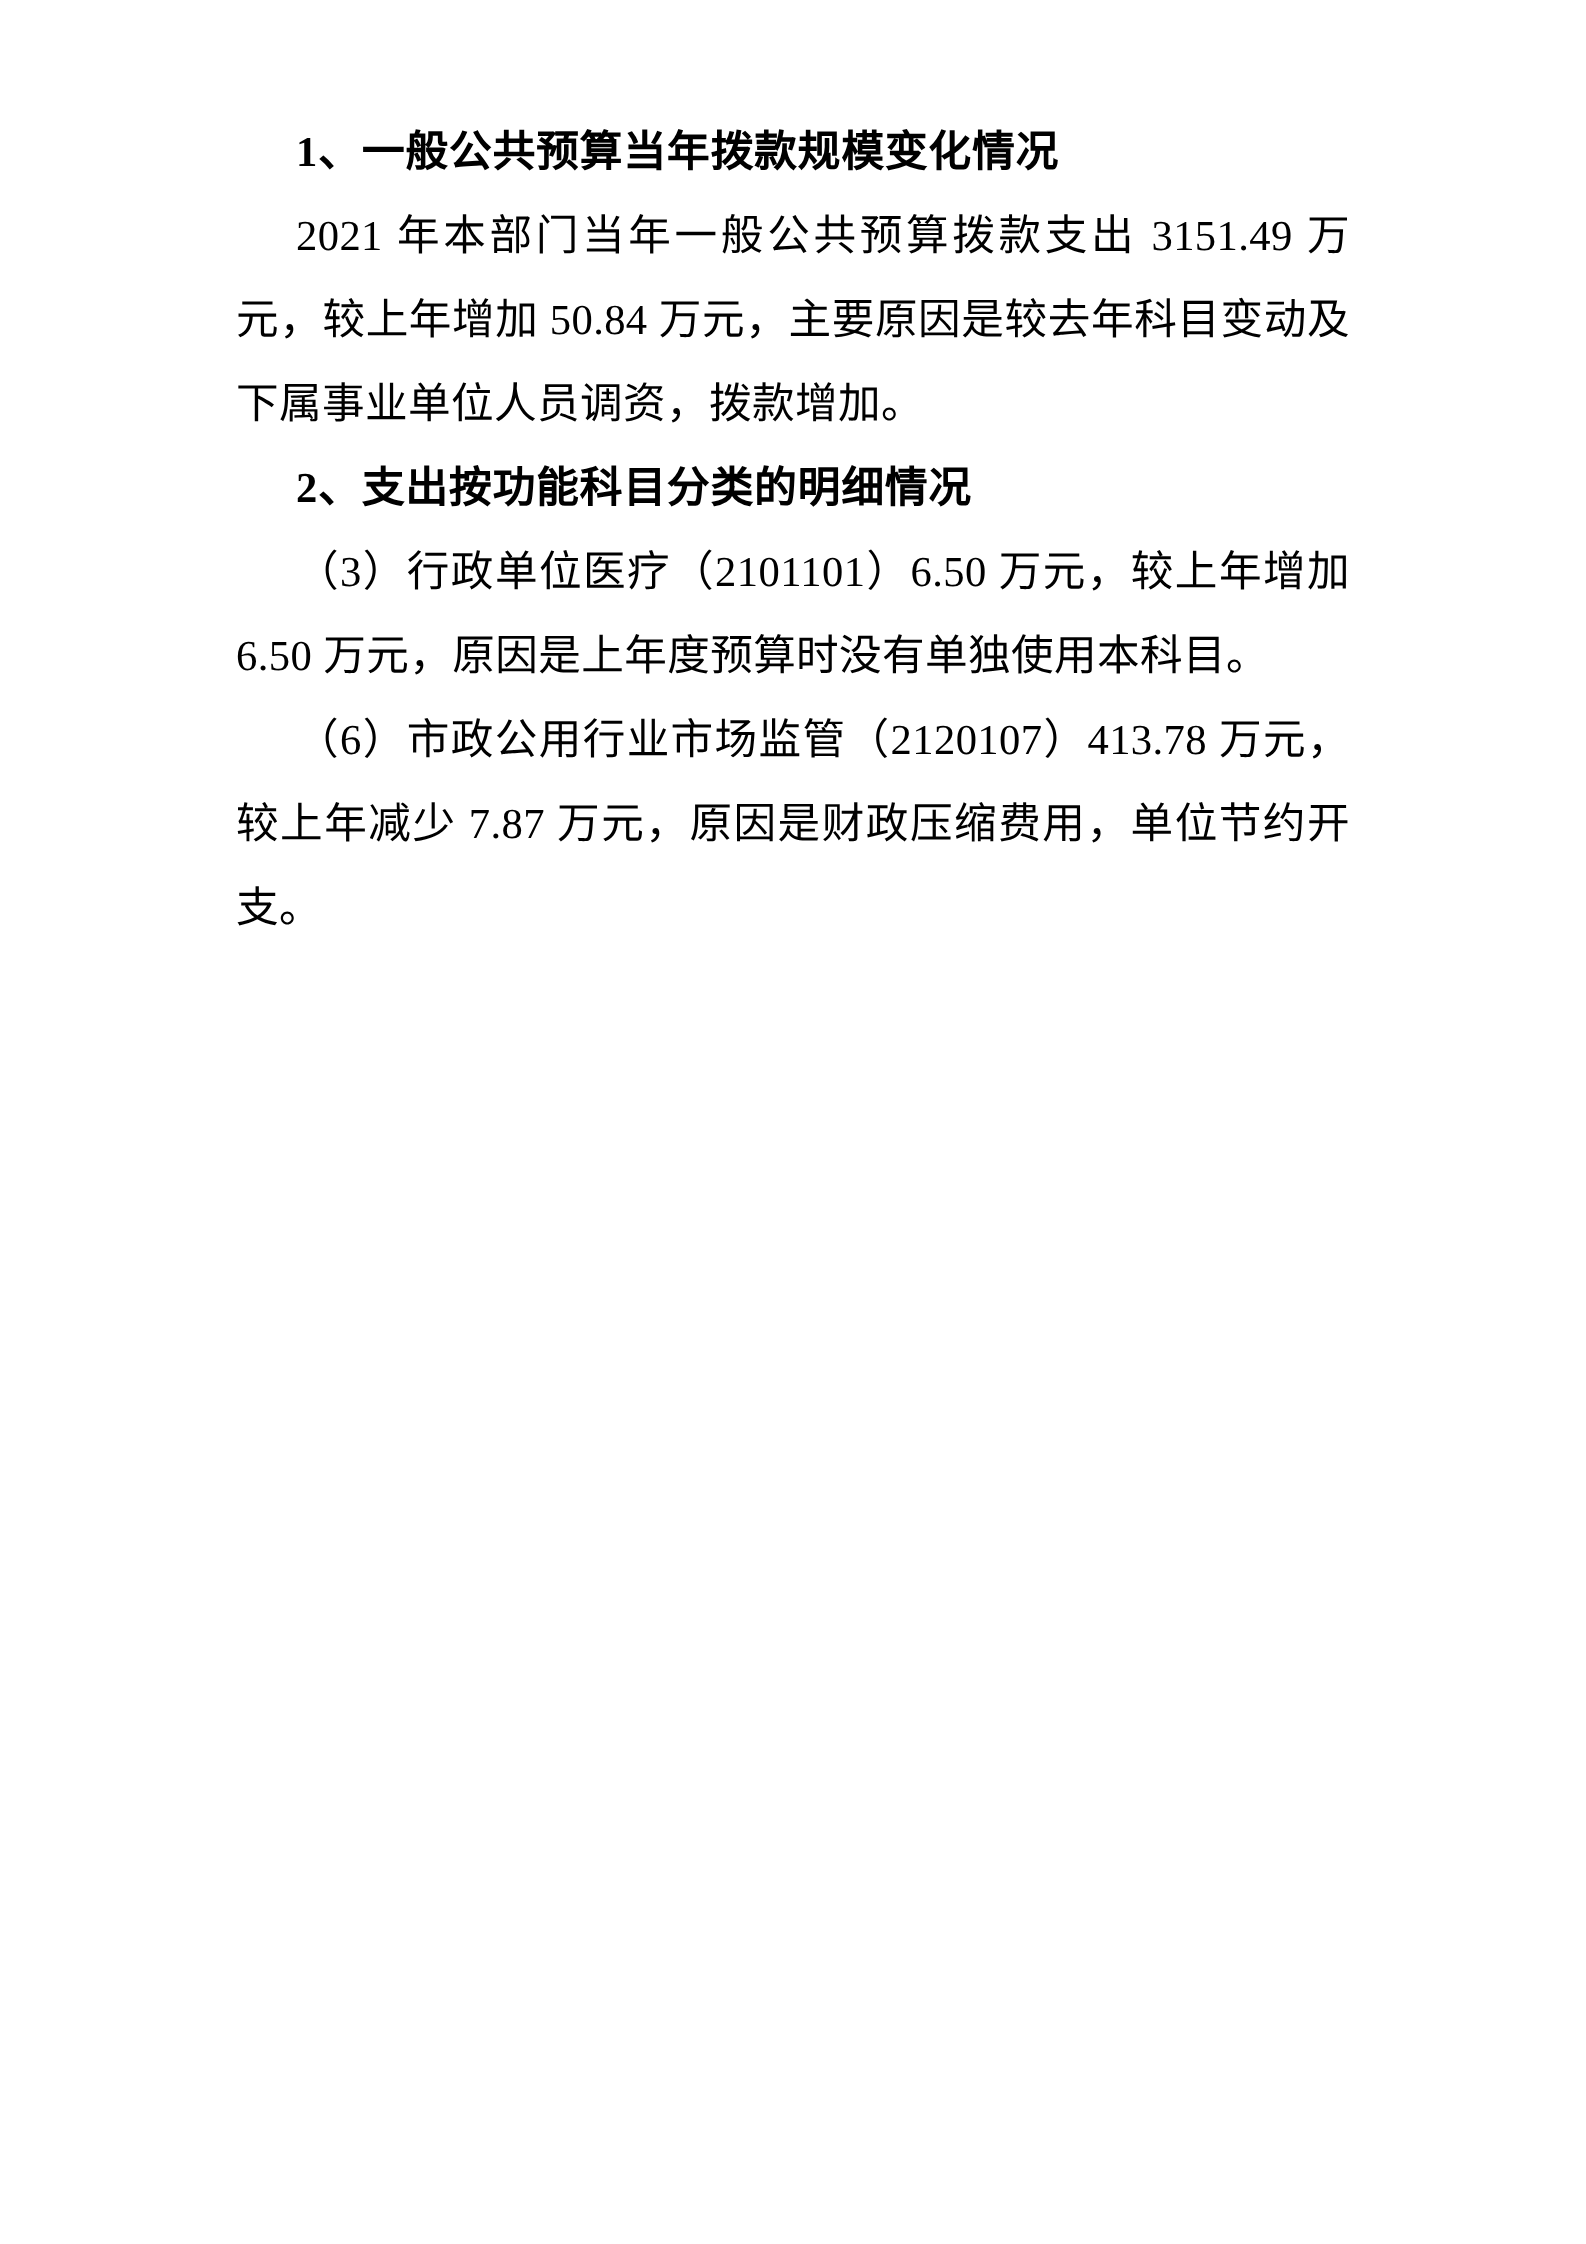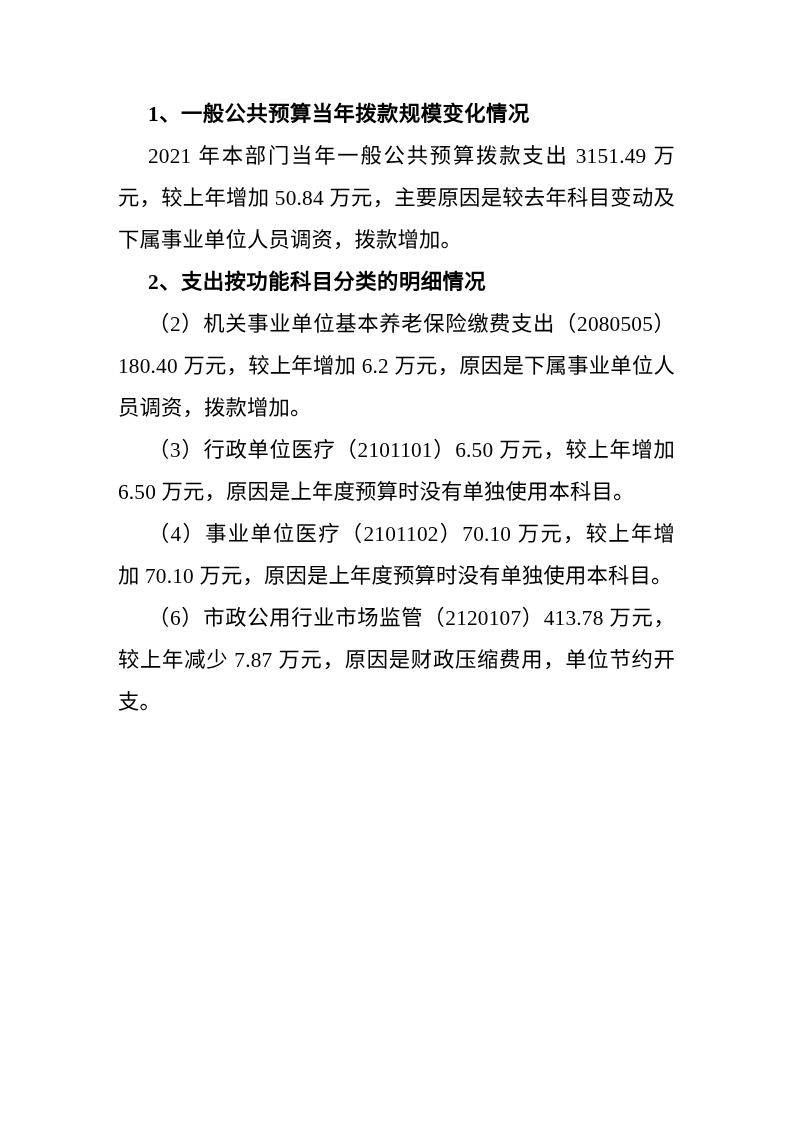--- a/index.html
+++ b/index.html
@@ -10,21 +10,21 @@
   .page {
     position: relative;
     width: 793px;
     height: 1122px;
     background: #ffffff;
     overflow: hidden;
     box-sizing: border-box;
   }
   .content {
     box-sizing: border-box;
-    padding: 93px 118px 0 118px;
+    padding: 55px 118px 0 118px;
     color: #000000;
   }
   .para {
     margin: 0;
     font-family: "Liberation Serif", "DejaVu Serif", serif;
     font-size: 21.3px;
     line-height: 42px;
     text-indent: 30px;
     text-align: justify;
     text-justify: inter-character;
@@ -39,18 +39,16 @@
 </style>
 </head>
 <body>
 
 <div class="page">
   <main class="content">
 
   <p class="para heading">1、一般公共预算当年拨款规模变化情况</p>
       <p class="para">2021 年本部门当年一般公共预算拨款支出 3151.49 万元，较上年增加 50.84 万元，主要原因是较去年科目变动及下属事业单位人员调资，拨款增加。</p>
       <p class="para heading">2、支出按功能科目分类的明细情况</p>
-      <p class="para">（2）机关事业单位基本养老保险缴费支出（2080505）180.40 万元，较上年增加 6.2 万元，原因是下属事业单位人员调资，拨款增加。</p>
       <p class="para">（3）行政单位医疗（2101101）6.50 万元，较上年增加 6.50 万元，原因是上年度预算时没有单独使用本科目。</p>
-      <p class="para">（4）事业单位医疗（2101102）70.10 万元，较上年增加 70.10 万元，原因是上年度预算时没有单独使用本科目。</p>
       <p class="para">（6）市政公用行业市场监管（2120107）413.78 万元，较上年减少 7.87 万元，原因是财政压缩费用，单位节约开支。</p>
     </main>
 </div>
 
 </body></html>

